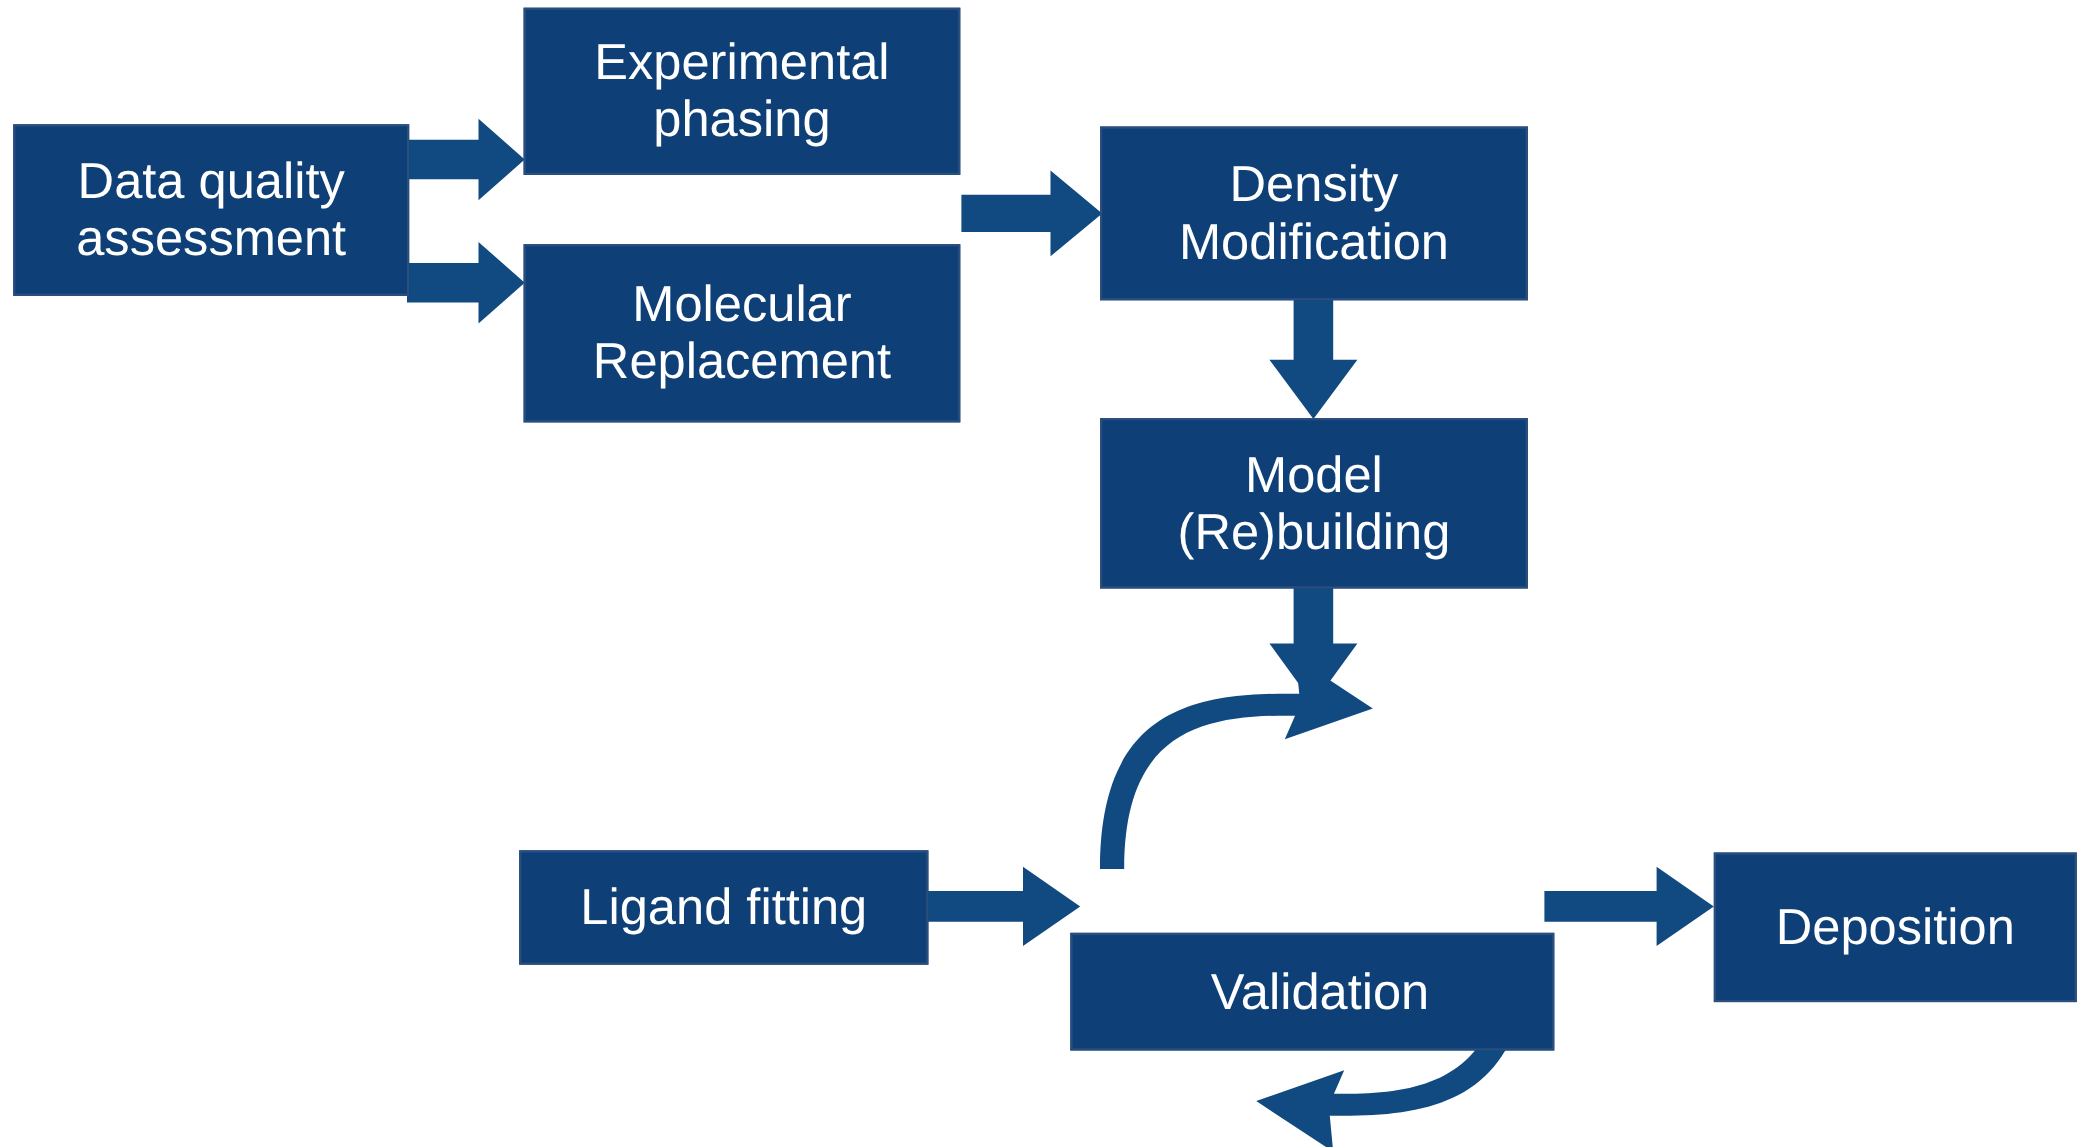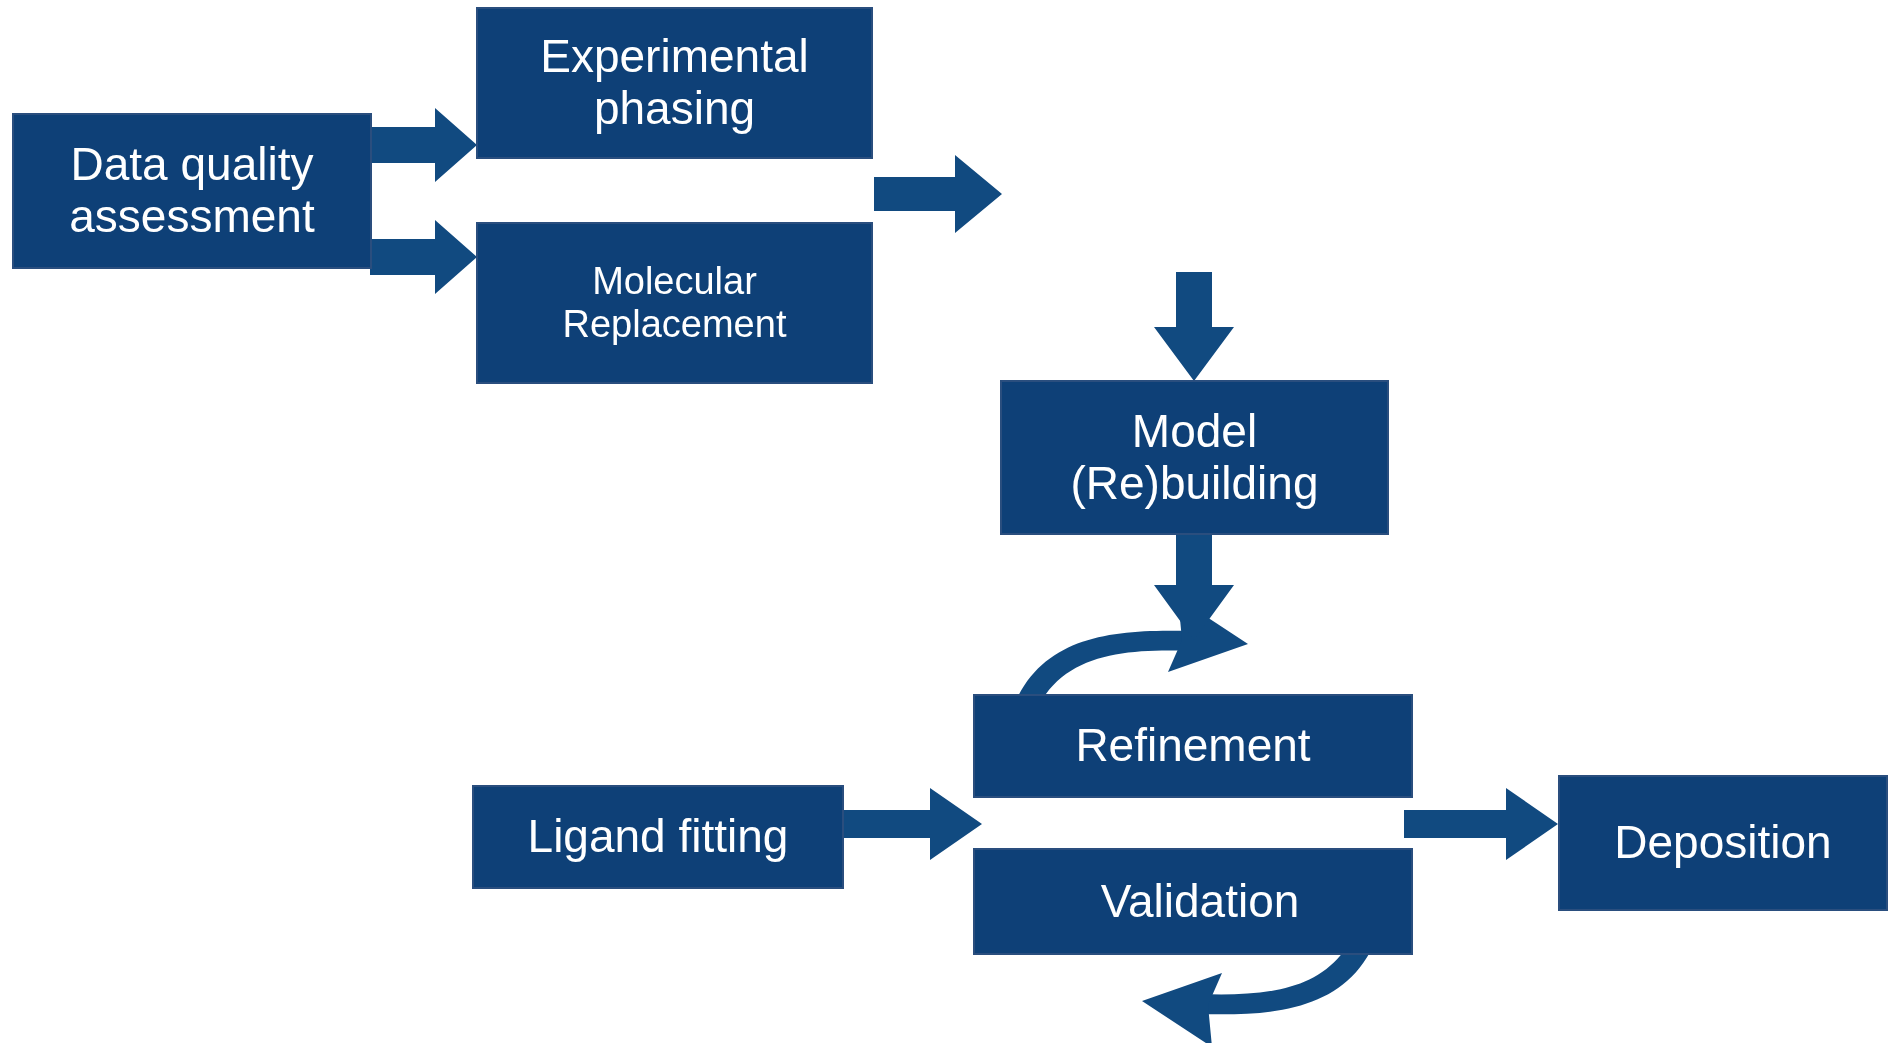--- a/index.html
+++ b/index.html
@@ -42,26 +42,26 @@
     width: 1903px;
     height: 1043px;
     overflow: visible;
   }
   svg.arrows-under { z-index: 1; }
   svg.arrows-over  { z-index: 2; }
 
   
   #n-data-quality      { left: 12px;   top: 113px; width: 360px; height: 156px; font-size: 46px; }
   #n-exp-phasing       { left: 476px;  top: 7px;   width: 397px; height: 152px; font-size: 46px; }
-  #n-mol-replacement   { left: 476px;  top: 222px; width: 397px; height: 162px; font-size: 38px; }
+  #n-mol-replacement   { left: 476px;  top: 222px; width: 397px; height: 162px; font-size: 46px; }
   #n-density-mod       { left: 1000px; top: 115px; width: 389px; height: 158px; font-size: 46px; }
   #n-model-rebuilding  { left: 1000px; top: 380px; width: 389px; height: 155px; font-size: 46px; }
   #n-refinement        { left: 973px;  top: 694px; width: 440px; height: 104px; font-size: 46px; }
   #n-validation        { left: 973px;  top: 848px; width: 440px; height: 107px; font-size: 46px; padding-left: 14px; }
-  #n-ligand-fitting    { left: 472px;  top: 773px; width: 372px; height: 104px; font-size: 46px; margin-top: 12px; }
+  #n-ligand-fitting    { left: 472px;  top: 773px; width: 372px; height: 104px; font-size: 46px; }
   #n-deposition        { left: 1558px; top: 775px; width: 330px; height: 136px; font-size: 46px; }
 </style>
 </head>
 <body>
 
 <div id="canvas">
 
   <svg class="overlay arrows-under" viewBox="0 0 1903 1043" preserveAspectRatio="none" aria-hidden="true">
 
     <g fill="#114A80">
@@ -120,29 +120,30 @@
   <div class="node" id="n-data-quality">
     <span class="node-text">Data quality
 assessment</span>
   </div>
 
   <div class="node" id="n-mol-replacement">
     <span class="node-text">Molecular
 Replacement</span>
   </div>
 
+  <div class="node" id="n-density-mod">
+    <span class="node-text">Density
+Modification</span>
+  </div>
 
   <div class="node" id="n-model-rebuilding">
     <span class="node-text">Model
 (Re)building</span>
   </div>
 
-  <div class="node" id="n-refinement">
-    <span class="node-text">Refinement</span>
-  </div>
 
   <div class="node" id="n-validation">
     <span class="node-text">Validation</span>
   </div>
 
   <div class="node" id="n-ligand-fitting">
     <span class="node-text">Ligand fitting</span>
   </div>
 
   <div class="node" id="n-deposition">

